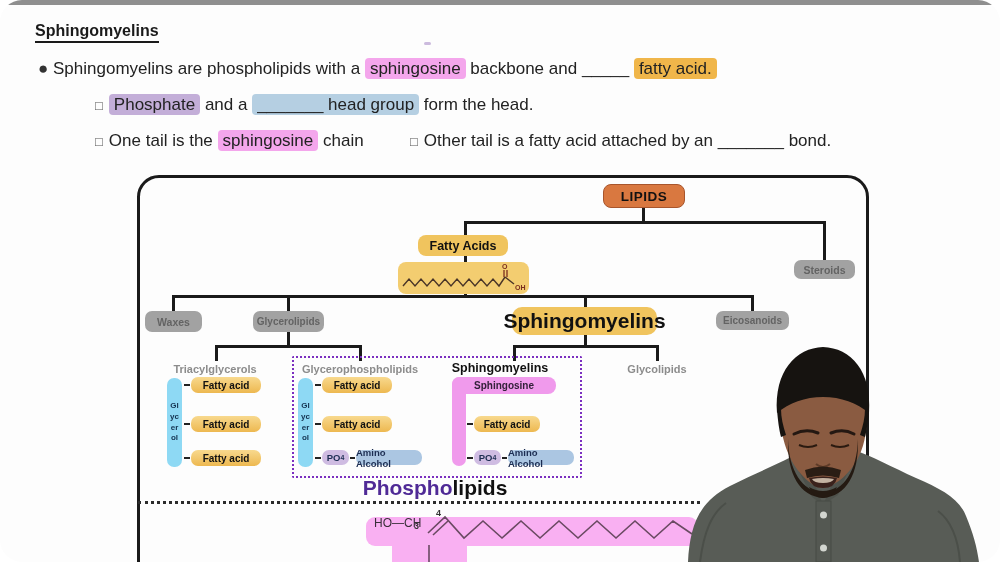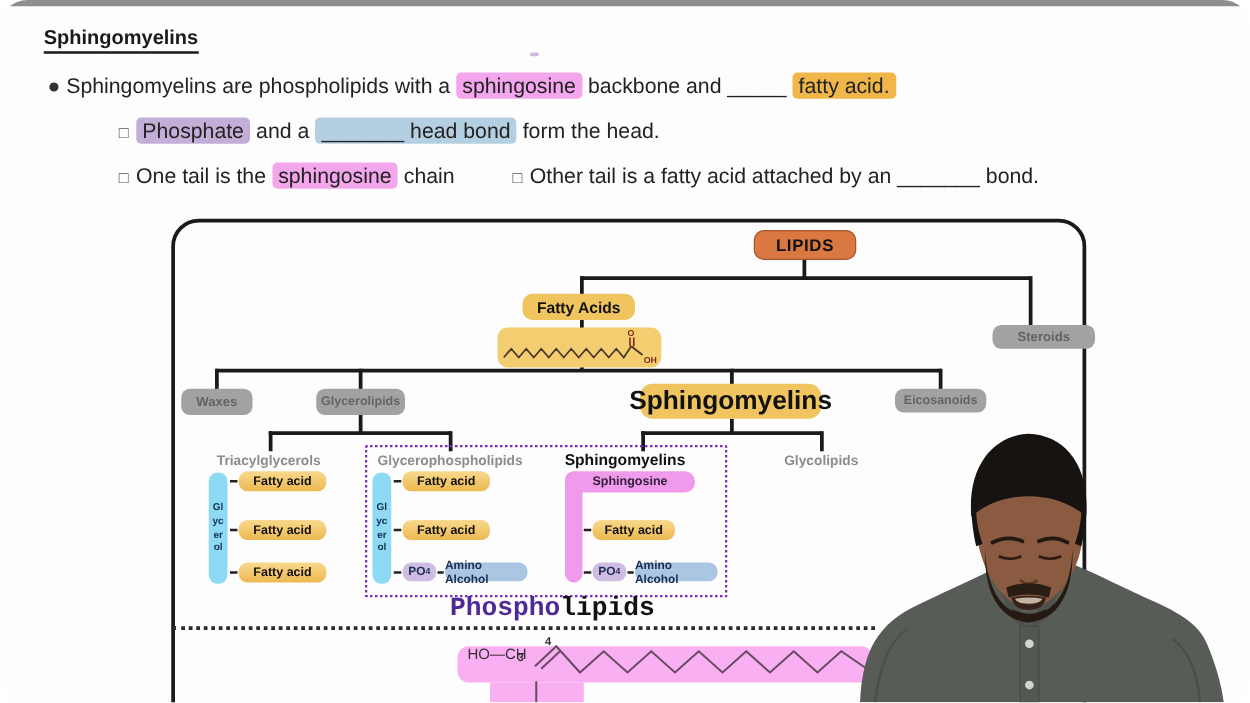--- a/index.html
+++ b/index.html
@@ -23,21 +23,21 @@
   #frame{left:137px;top:175px;width:726px;height:500px;border:3px solid #1a1a1a;border-radius:22px;background:transparent;}
   
   .vline{width:2.5px;background:#1a1a1a;}
   .hline{height:2.5px;background:#1a1a1a;}
   
   .node{display:flex;align-items:center;justify-content:center;border-radius:8px;font-weight:bold;color:#111;}
   #n-lipids{left:603px;top:184px;width:80px;height:22px;background:var(--accent_orange);border:1.5px solid #a8552c;font-size:13.5px;letter-spacing:.5px;}
   #n-fattyacids{left:418px;top:235px;width:90px;height:21px;background:var(--gold);font-size:12.5px;}
   #fa-structbox{left:398px;top:262px;width:131px;height:32px;background:var(--gold_light);border-radius:8px;}
   .gnode{display:flex;align-items:center;justify-content:center;border-radius:7px;background:var(--gray_box);color:var(--gray_text);font-weight:bold;font-size:10.5px;}
-  #n-steroids{left:794px;top:260px;width:82px;height:19px;}
+  #n-steroids{left:794px;top:260px;width:61px;height:19px;}
   #n-waxes{left:145px;top:311px;width:57px;height:21px;}
   #n-glycerolipids{left:253px;top:311px;width:71px;height:21px;font-size:10px;}
   #n-sphingolipids{left:512px;top:307px;width:145px;height:28px;background:var(--gold);border-radius:10px;display:flex;align-items:center;justify-content:center;font-weight:bold;font-size:21px;color:#111;}
   #n-eicosanoids{left:716px;top:311px;width:73px;height:19px;font-size:10px;}
   .l4{font-weight:bold;font-size:11px;color:var(--label_gray);text-align:center;}
   #l-triacyl{left:167px;top:363px;width:96px;}
   #l-glycphos{left:302px;top:363px;width:116px;}
   #l-sphingomyelins{left:450px;top:361px;width:100px;font-size:12.5px;color:#111;}
   #l-glycolipids{left:617px;top:363px;width:80px;}
   
@@ -47,21 +47,21 @@
   .gbar-text{width:10px;font-size:8px;line-height:10.6px;font-weight:bold;color:#13324f;word-break:break-all;text-align:center;}
   .pill{display:flex;align-items:center;justify-content:center;border-radius:7px;font-weight:bold;}
   .fa-pill{width:70px;height:16px;background:linear-gradient(#f8d98e,#edb850);color:#111;font-size:10px;}
   .po4-pill{width:27px;height:15px;background:var(--purple_pill);color:var(--navy_text);font-size:9.5px;}
   .po4-pill sub{font-size:7px;}
   .aa-pill{height:15px;background:var(--blue_pill);color:var(--navy_text);font-size:9.5px;}
   .dash{height:2px;background:#222;}
   .pinkbar{background:var(--pink_bar);}
   #sg-label{left:462px;top:380px;width:84px;text-align:center;font-size:10px;font-weight:bold;color:#33203a;}
   
-  #phospho-title{left:360px;top:476px;width:150px;text-align:center;font-size:21px;font-weight:bold;font-family:Liberation Mono, monospace;}
+  #phospho-title{left:360px;top:476px;width:150px;text-align:center;font-size:21px;font-weight:bold;}
   #phospho-title .p1{color:var(--purple_accent);}
   #phospho-title .p2{color:#111;}
   #dotline{left:138px;top:501px;width:562px;border-top:3px dotted #2b2b2b;height:0;}
   
   #pink-band{left:366px;top:517px;width:332px;height:29px;background:var(--pink_band);border-radius:9px;}
   #pink-band2{left:392px;top:546px;width:75px;height:16px;background:var(--pink_band);}
   .chemtext{font-size:12px;color:#3a2f3a;font-weight:normal;}
   .chemnum{font-size:9px;font-weight:bold;color:#333;}
   
   #person{left:660px;top:335px;width:340px;height:227px;}
@@ -75,21 +75,21 @@
 
   <div class="abs" id="note-title">Sphingomyelins</div>
   <div class="abs" id="stray-mark"></div>
 
   <div class="abs noteline" style="left:38px;top:59px;">
     <span class="marker">●</span>
     <span>Sphingomyelins are phospholipids with a </span><span class="hl hl-pink">sphingosine</span><span> backbone and </span><span>_____ </span><span class="hl hl-yellow">fatty acid.</span>
   </div>
 
   <div class="abs noteline" style="left:95px;top:95px;">
-    <span class="cbox">□</span><span class="hl hl-purple">Phosphate</span><span> and a </span><span class="hl hl-blue">_______ head bond</span><span> form the head.</span>
+    <span class="cbox">□</span><span class="hl hl-purple">Phosphate</span><span> and a </span><span class="hl hl-blue">_______ head group</span><span> form the head.</span>
   </div>
 
   <div class="abs noteline" style="left:410px;top:131px;">
     <span class="cbox">□</span><span>Other tail is a fatty acid attached by an </span><span>_______</span><span> bond.</span>
   </div>
 
   <div class="abs noteline" style="left:95px;top:131px;">
     <span class="cbox">□</span><span>One tail is the </span><span class="hl hl-pink">sphingosine</span><span> chain</span>
   </div>
 

